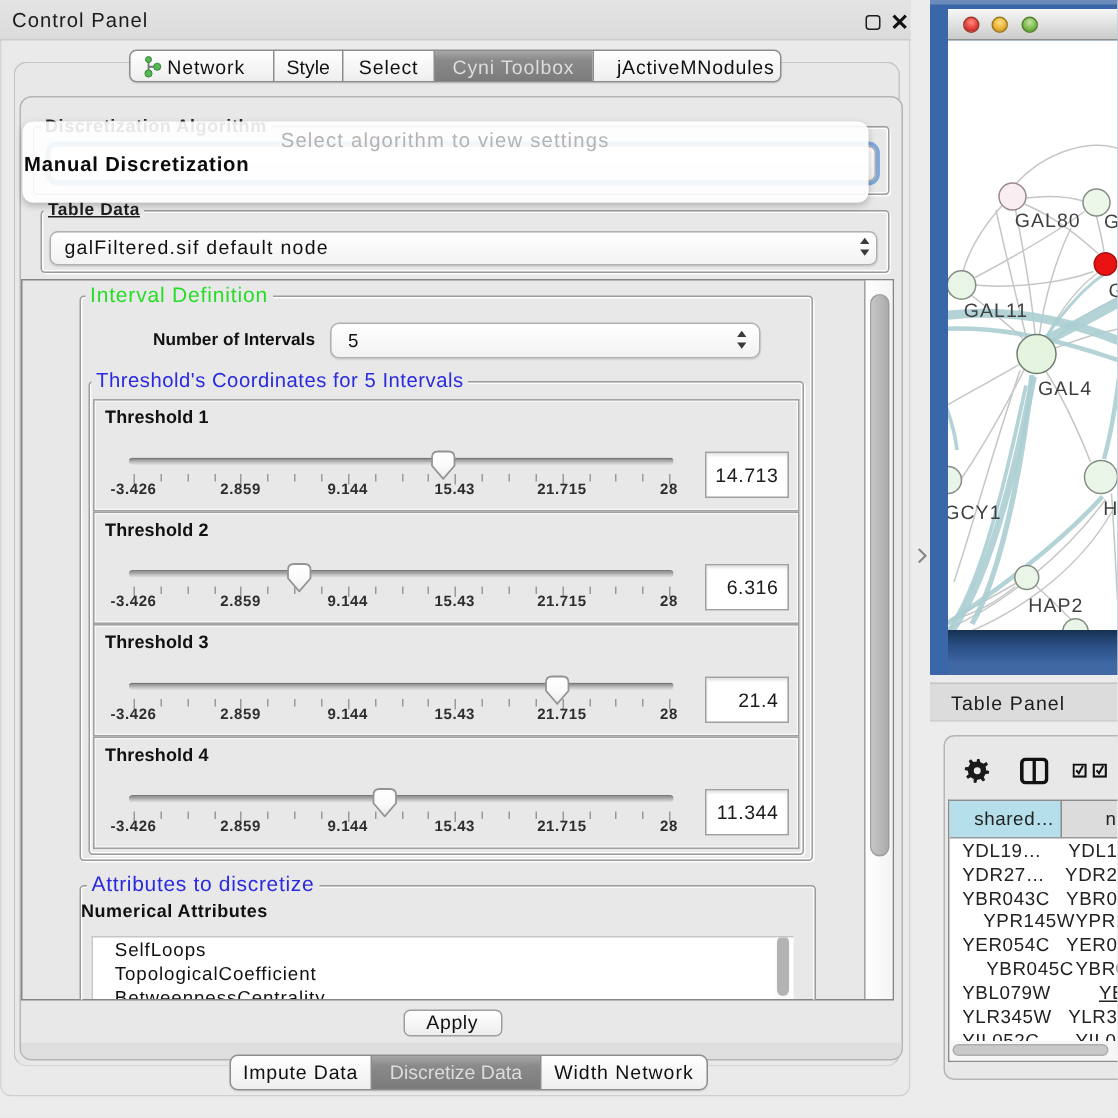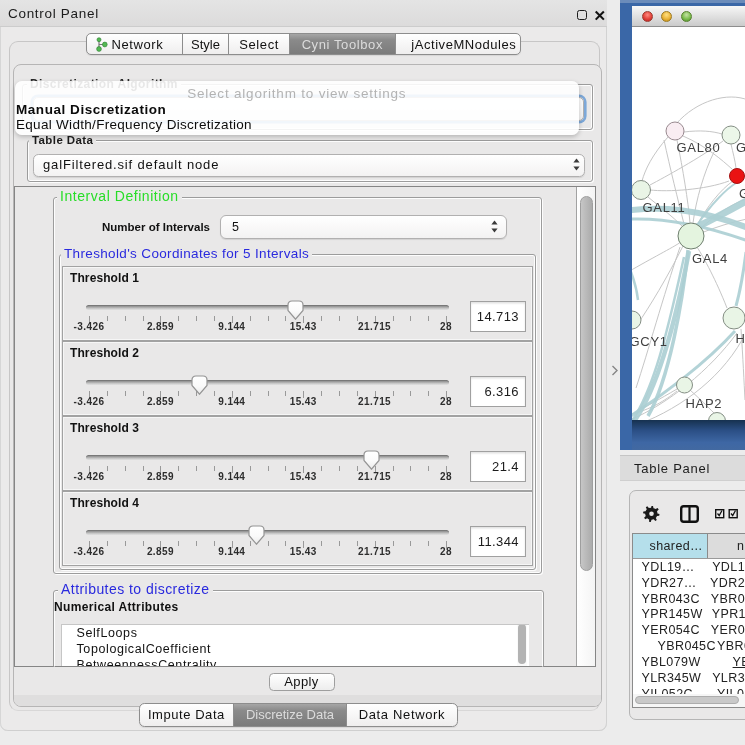--- a/index.html
+++ b/index.html
@@ -41,21 +41,21 @@
 
   <div class="abs" style="left:12.5px;top:64px;width:589px;height:643px;background:#e9e8e8;border:1px solid #b6b5b5;border-radius:8px;overflow:hidden;">
     <div class="abs" style="left:0;bottom:0;width:100%;height:11px;background:#dfdede;"></div>
   </div>
 
   <div class="abs etched" style="left:22px;top:84px;width:571px;height:46px;"></div>
   <div class="abs" style="left:27px;top:78px;background:#e9e8e8;padding:0 3px;font-size:12px;font-weight:bold;color:#2a2a2a;line-height:12px;">Discretization Algorithm</div>
   <div class="abs" style="left:33px;top:97px;width:551px;height:24px;background:linear-gradient(#ffffff,#f2f1f1);border:1px solid #b1b0b0;border-radius:5px;box-shadow:0 0 0 2.6px rgba(106,156,213,0.85);"></div>
 
   <div class="abs etched" style="left:27px;top:140px;width:566px;height:42px;"></div>
-  <div class="abs gtitle" style="left:29px;top:134px;font-size:11.5px;font-weight:bold;color:#1d1d1d;">Table Data</div>
+  <div class="abs gtitle" style="left:29px;top:134px;font-size:11.5px;font-weight:bold;color:#1d1d1d;text-decoration:underline;">Table Data</div>
   <div class="abs" style="left:33px;top:153.5px;width:552px;height:23px;background:linear-gradient(#ffffff,#f3f2f2);border:1px solid #b1b0b0;border-radius:5.5px;box-shadow:0 1px 1px rgba(0,0,0,.1);"></div>
   <div class="abs" style="left:43px;top:157px;font-size:13px;letter-spacing:0.85px;color:#111;">galFiltered.sif default node</div>
   <svg class="abs" style="left:571.5px;top:158px;" width="9" height="13" viewBox="0 0 9 13">
     <path d="M4.5 0.5 L7.6 4.6 L1.4 4.6 Z" fill="#3a3a3a"></path>
       <path d="M4.5 12.5 L7.6 8.4 L1.4 8.4 Z" fill="#3a3a3a"></path>
   </svg>
 
   <div class="abs" style="left:14px;top:185.5px;width:582px;height:481px;border:1px solid #858585;background:#e9e8e8;"></div>
 
   <div class="abs" style="left:576px;top:186.5px;width:19px;height:479px;background:linear-gradient(90deg,#ffffff,#f4f4f4);border-left:1px solid #a2a2a2;"></div>
@@ -246,30 +246,29 @@
   <div class="abs gtitle" style="left:58px;top:583px;font-size:14px;letter-spacing:0.45px;color:#2a2ade;">Attributes to discretize</div>
   <div class="abs" style="left:54px;top:600px;font-size:12px;letter-spacing:0.35px;font-weight:bold;color:#111;">Numerical Attributes</div>
   <div class="abs" style="left:61px;top:623.5px;width:467.5px;height:42.5px;background:#ffffff;border-top:1px solid #c6c6c6;border-left:1px solid #c6c6c6;overflow:hidden;">
     <div style="padding-left:14.5px;font-size:12.5px;letter-spacing:0.6px;color:#111;line-height:16px;padding-top:0.5px;">SelfLoops<br>TopologicalCoefficient<br>BetweennessCentrality</div>
     <div class="abs" style="right:1.5px;top:0;width:10px;height:43px;background:#fafafa;"></div>
     <div class="abs" style="right:2.5px;top:-1px;width:8px;height:40px;background:#b3b3b3;border-radius:4px;"></div>
   </div>
 
   <div class="abs" style="left:268.5px;top:672.5px;width:66px;height:18px;background:linear-gradient(#ffffff,#ededed);border:1px solid #9e9e9e;border-radius:4.5px;display:flex;align-items:center;justify-content:center;font-size:13px;color:#111;">Apply</div>
 
-  <div class="abs" style="left:139px;top:702.5px;height:24px;border:1px solid #8d8d8d;border-radius:5.5px;background:linear-gradient(#ffffff,#efeeee);display:flex;font-size:13px;color:#111;box-shadow:0 1px 1px rgba(0,0,0,0.08);overflow:hidden;">
+  <div class="abs" style="left:153px;top:702.5px;height:24px;border:1px solid #8d8d8d;border-radius:5.5px;background:linear-gradient(#ffffff,#efeeee);display:flex;font-size:13px;color:#111;box-shadow:0 1px 1px rgba(0,0,0,0.08);overflow:hidden;">
     <div style="width:93.8px;display:flex;align-items:center;justify-content:center;border-right:1px solid #8d8d8d;letter-spacing:0.55px;">Impute Data</div>
     <div style="width:113.3px;display:flex;align-items:center;justify-content:center;background:linear-gradient(#a6a6a6,#8a8a8a 30%,#7b7b7b);color:#dcdcdc;border-right:1px solid #8d8d8d;letter-spacing:0;">Discretize Data</div>
-    <div style="width:109.7px;display:flex;align-items:center;justify-content:center;letter-spacing:0.65px;">Data Network</div>
+    <div style="width:109.7px;display:flex;align-items:center;justify-content:center;letter-spacing:0.65px;">Width Network</div>
   </div>
 
   <div class="abs" style="left:15px;top:80.5px;width:563.5px;height:54.5px;background:rgba(255,255,255,0.89);border-radius:7px;box-shadow:0 2px 5px rgba(0,0,0,0.22);"></div>
   <div class="abs" style="left:15px;top:85.5px;width:563.5px;text-align:center;font-size:13.5px;letter-spacing:0.8px;color:#b3b3b3;">Select algorithm to view settings</div>
   <div class="abs" style="left:16px;top:102px;font-size:13.5px;letter-spacing:0.55px;font-weight:bold;color:#0b0b0b;">Manual Discretization</div>
-  <div class="abs" style="left:16px;top:116.5px;font-size:13.5px;letter-spacing:0.3px;color:#0b0b0b;">Equal Width/Frequency Discretization</div>
 </div>
 
 <svg class="abs" style="left:611px;top:365px;" width="8" height="11" viewBox="0 0 8 11">
     <path d="M1.5 1 L6 5.5 L1.5 10" fill="none" stroke="#858585" stroke-width="1.4"></path>
   </svg>
 
 <div class="abs" style="left:620px;top:0;width:125px;height:450px;background:#3a67a7;">
   <div class="abs" style="left:0;top:0;width:125px;height:2.5px;background:#6b8cba;"></div>
   <div class="abs" style="left:12px;top:419.5px;width:113px;height:30.5px;background:linear-gradient(#16314f,#2b4f85 35%,#3e67a4 75%,#4269a1);"></div>
   <div class="abs" style="left:12px;top:6px;width:113px;height:21px;background:linear-gradient(#f7f7f7,#cbcbcb);border-bottom:1px solid #8e8e8e;"></div>
@@ -374,21 +373,21 @@
       </div>
       <div style="display:flex;height:15.85px;align-items:center;">
     <div style="width:75.5px;padding-left:9px;">YDR27…</div>
     <div style="flex:1;padding-left:9px;">YDR2</div>
       </div>
       <div style="display:flex;height:15.85px;align-items:center;">
     <div style="width:75.5px;padding-left:9px;">YBR043C</div>
     <div style="flex:1;padding-left:9px;">YBR0</div>
       </div>
       <div style="display:flex;height:15.85px;align-items:center;">
-    <div style="width:75.5px;padding-left:9px;">YPR145W</div>
+    <div style="width:75.5px;padding-left:23px;">YPR145W</div>
     <div style="flex:1;padding-left:9px;">YPR1</div>
       </div>
       <div style="display:flex;height:15.85px;align-items:center;">
     <div style="width:75.5px;padding-left:9px;">YER054C</div>
     <div style="flex:1;padding-left:9px;">YER0</div>
       </div>
       <div style="display:flex;height:15.85px;align-items:center;">
     <div style="width:75.5px;padding-left:25px;">YBR045C</div>
     <div style="flex:1;padding-left:9px;">YBR0</div>
       </div>

